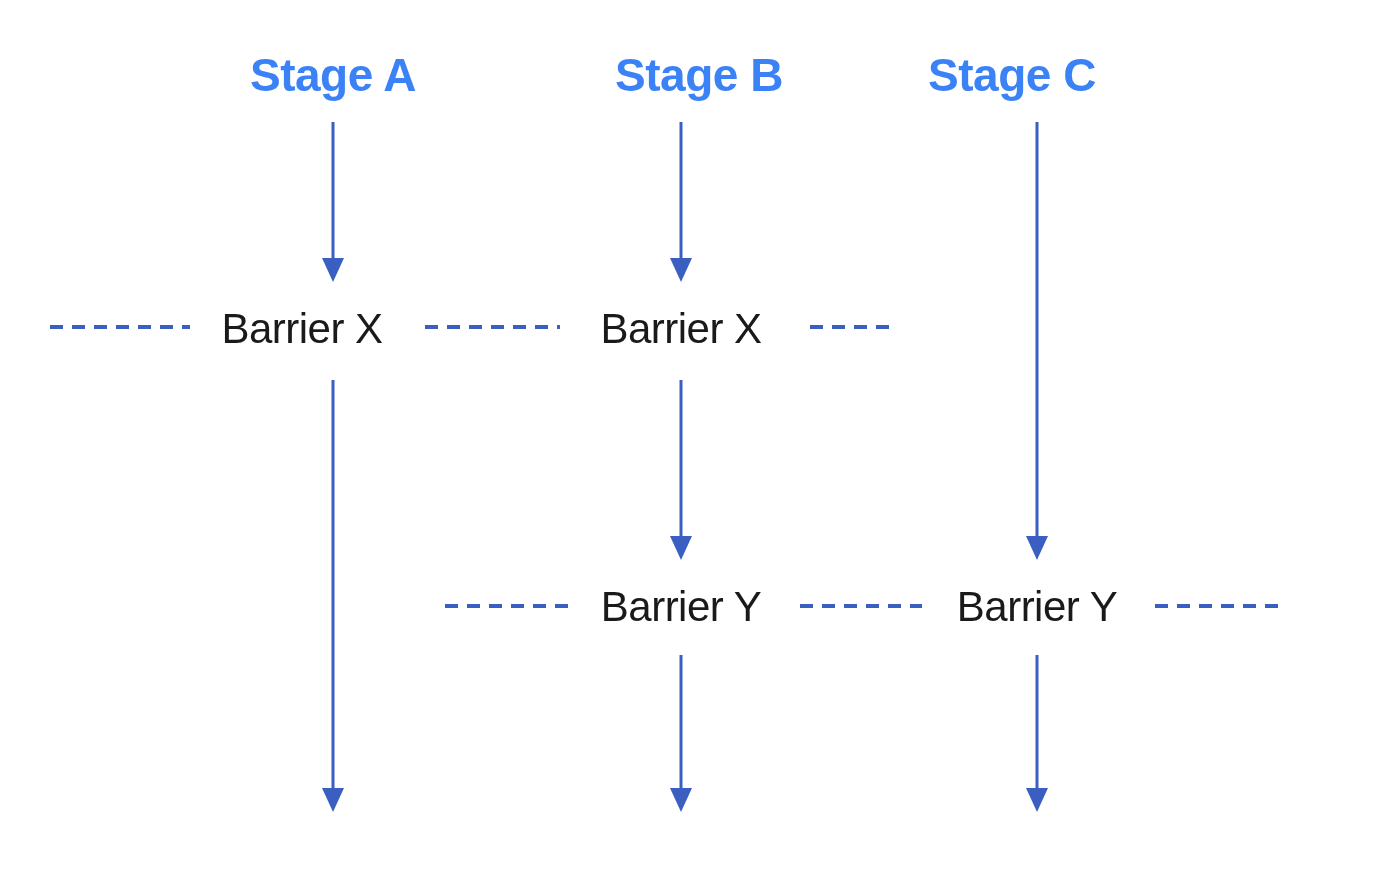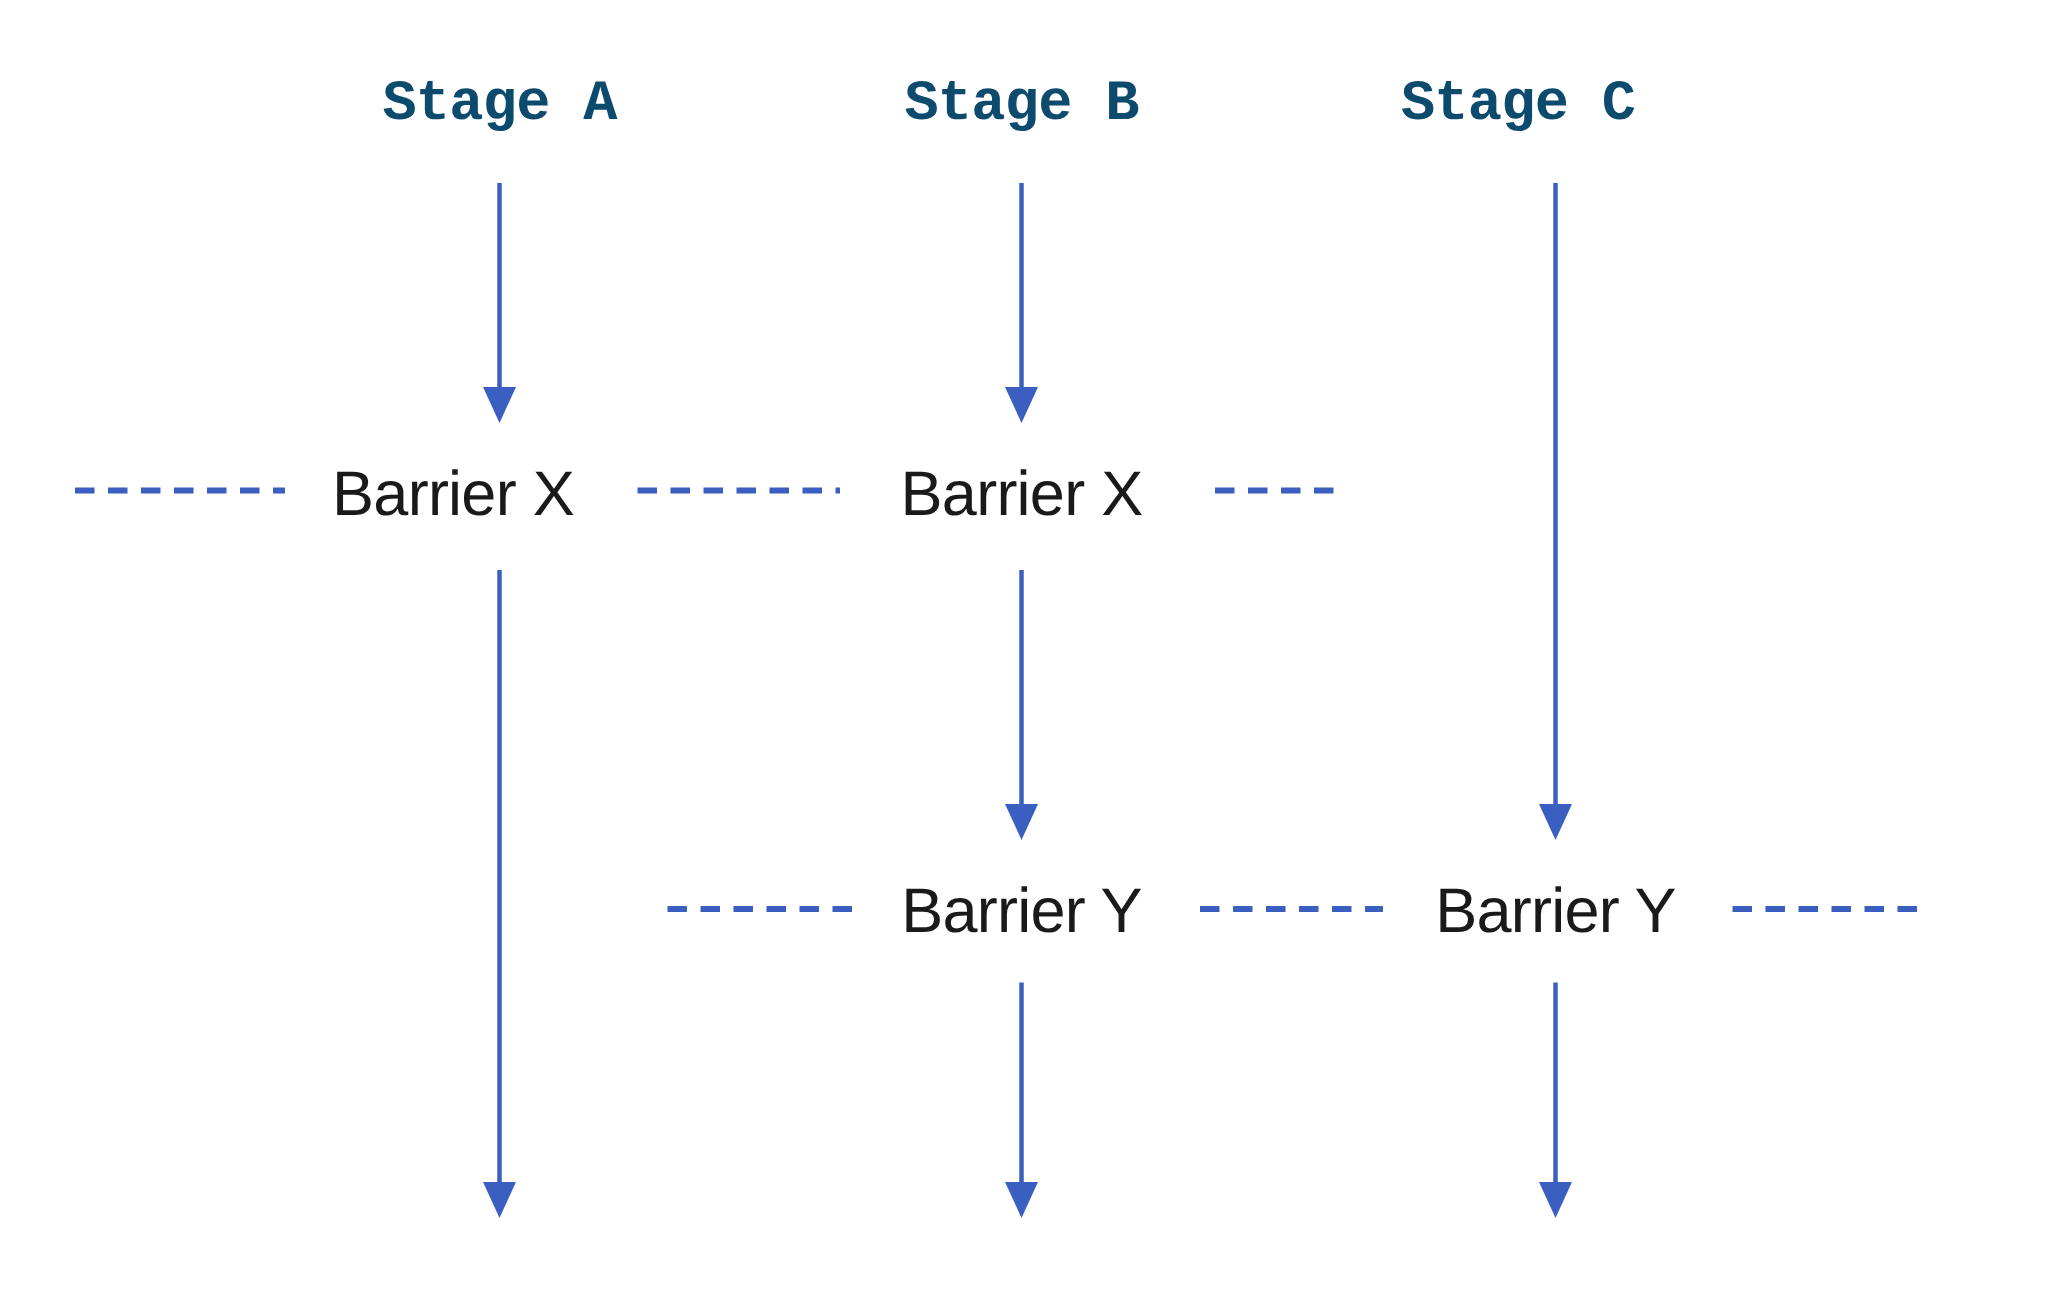--- a/index.html
+++ b/index.html
@@ -19,24 +19,24 @@
   }
   #diagram-svg {
     position: absolute;
     left: 0;
     top: 0;
     width: 1379px;
     height: 875px;
   }
   .stage-header {
     position: absolute;
-    font-family: Liberation Mono, monospace;
+    font-family: Liberation Sans, sans-serif;
     font-weight: bold;
-    font-size: 38px;
-    color: #0c4a6e;
+    font-size: 46px;
+    color: #3b82f6;
     white-space: nowrap;
     transform: translateX(-50%);
     letter-spacing: -0.5px;
   }
   .barrier-label {
     position: absolute;
     font-family: "Liberation Sans", sans-serif;
     font-weight: normal;
     font-size: 42px;
     color: #1a1a1a;
@@ -87,21 +87,21 @@
         <line x1="425" y1="327" x2="560" y2="327" stroke="#3a5fc0" stroke-width="4" stroke-dasharray="13 9"></line>
         <line x1="810" y1="327" x2="892" y2="327" stroke="#3a5fc0" stroke-width="4" stroke-dasharray="13 9"></line>
         <line x1="445" y1="606" x2="572" y2="606" stroke="#3a5fc0" stroke-width="4" stroke-dasharray="13 9"></line>
         <line x1="800" y1="606" x2="922" y2="606" stroke="#3a5fc0" stroke-width="4" stroke-dasharray="13 9"></line>
         <line x1="1155" y1="606" x2="1282" y2="606" stroke="#3a5fc0" stroke-width="4" stroke-dasharray="13 9"></line>
       </g>
   </svg>
 
   <div id="headers-layer">
       <div class="stage-header" style="left: 333px; top: 48px;">Stage A</div>
-      <div class="stage-header" style="left: 681px; top: 48px;">Stage B</div>
+      <div class="stage-header" style="left: 699px; top: 48px;">Stage B</div>
       <div class="stage-header" style="left: 1012px; top: 48px;">Stage C</div>
     </div>
   <div id="barriers-layer">
       <div class="barrier-label" style="left: 302px; top: 305px;">Barrier X</div>
       <div class="barrier-label" style="left: 681px; top: 305px;">Barrier X</div>
       <div class="barrier-label" style="left: 681px; top: 583px;">Barrier Y</div>
       <div class="barrier-label" style="left: 1037px; top: 583px;">Barrier Y</div>
     </div>
 
 </div>

